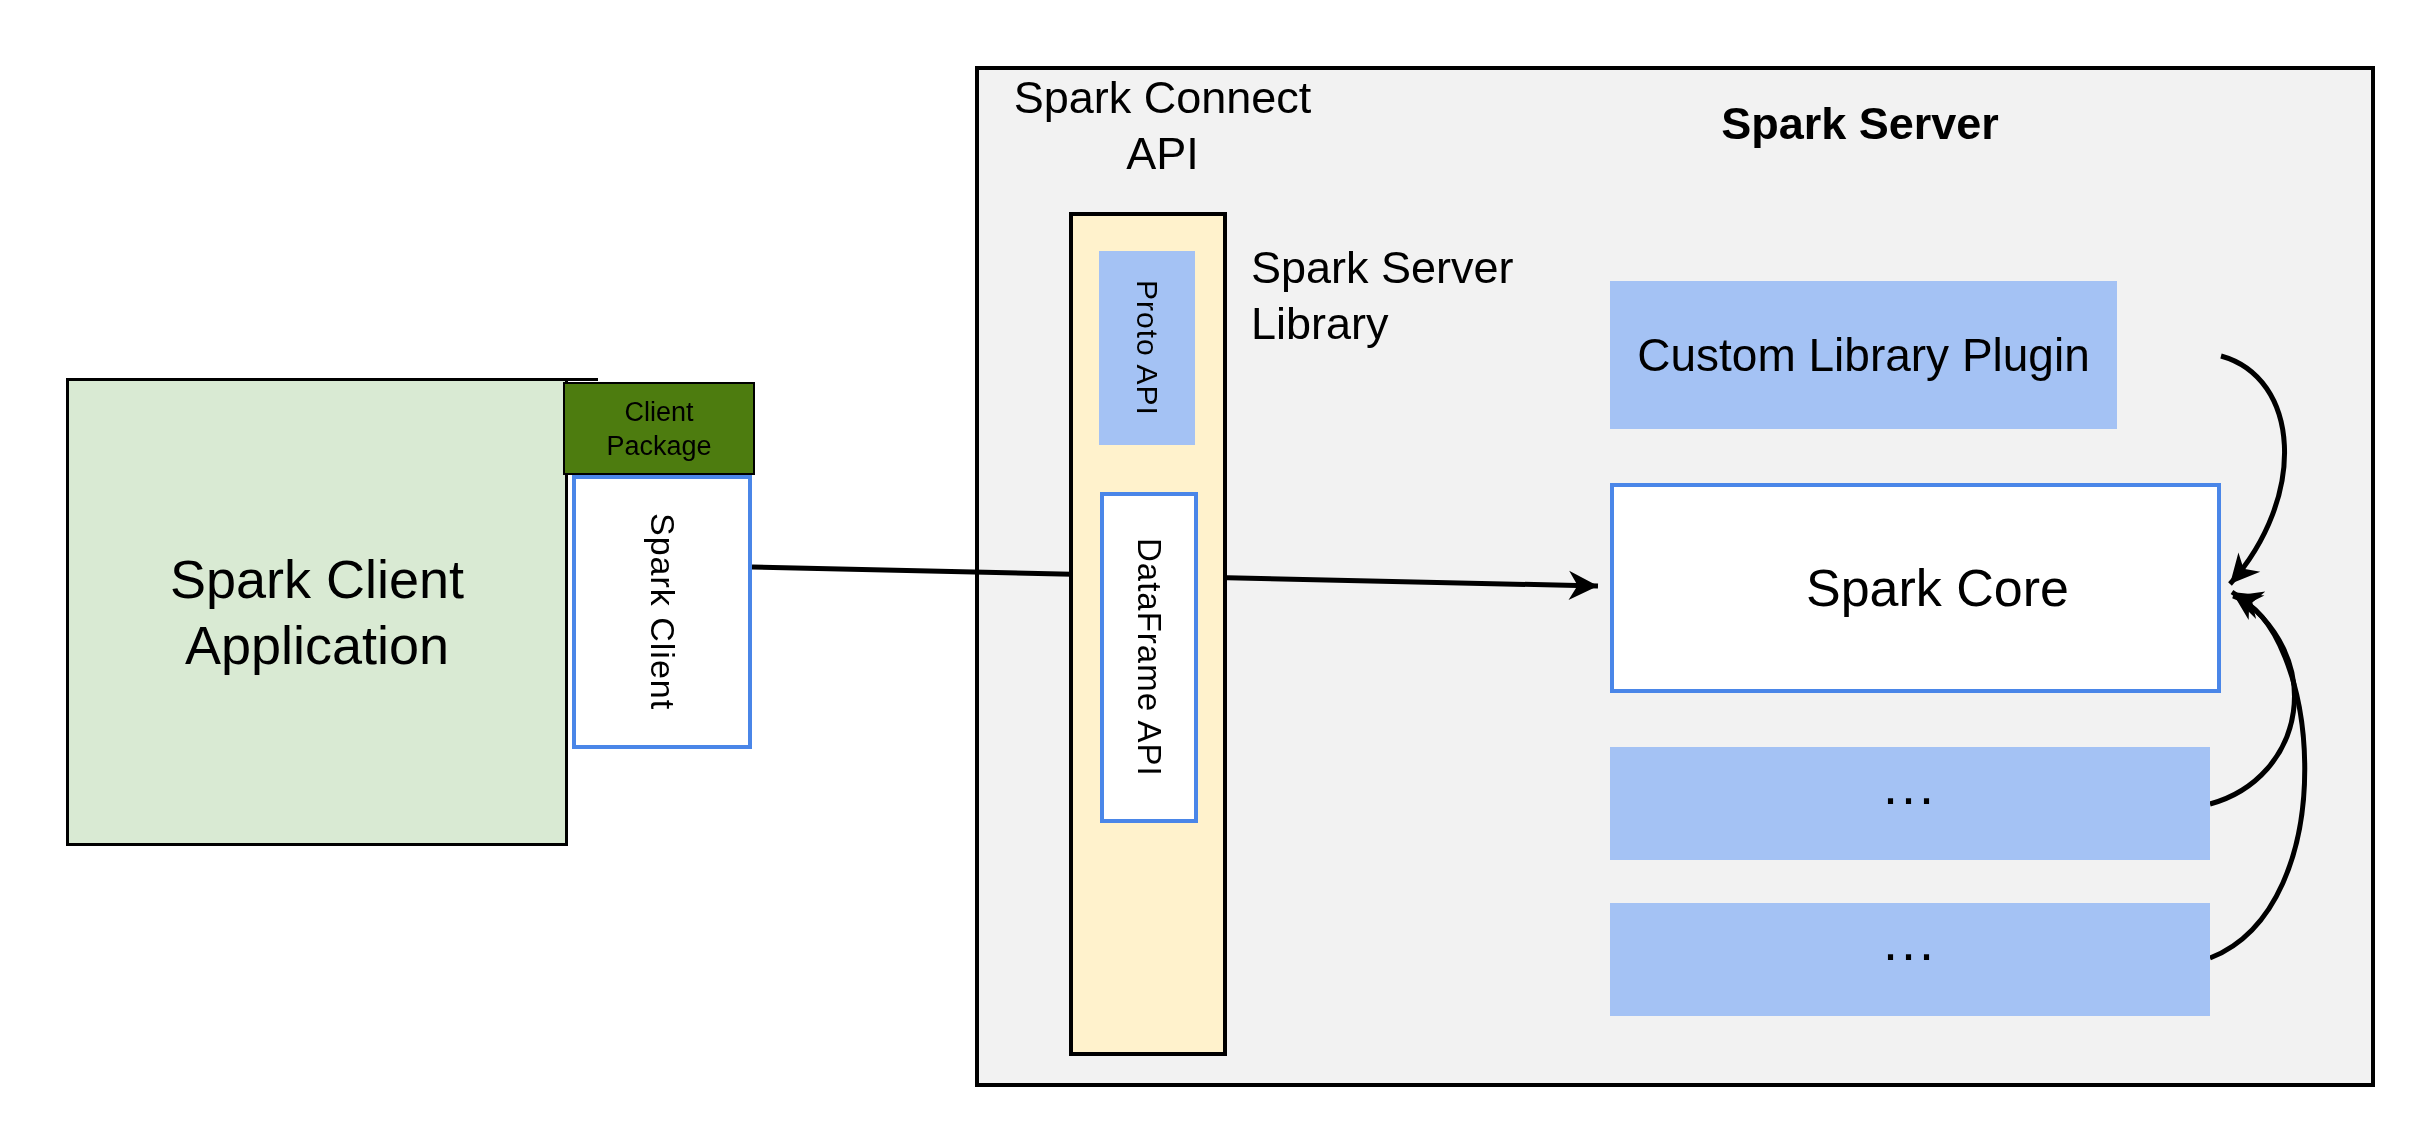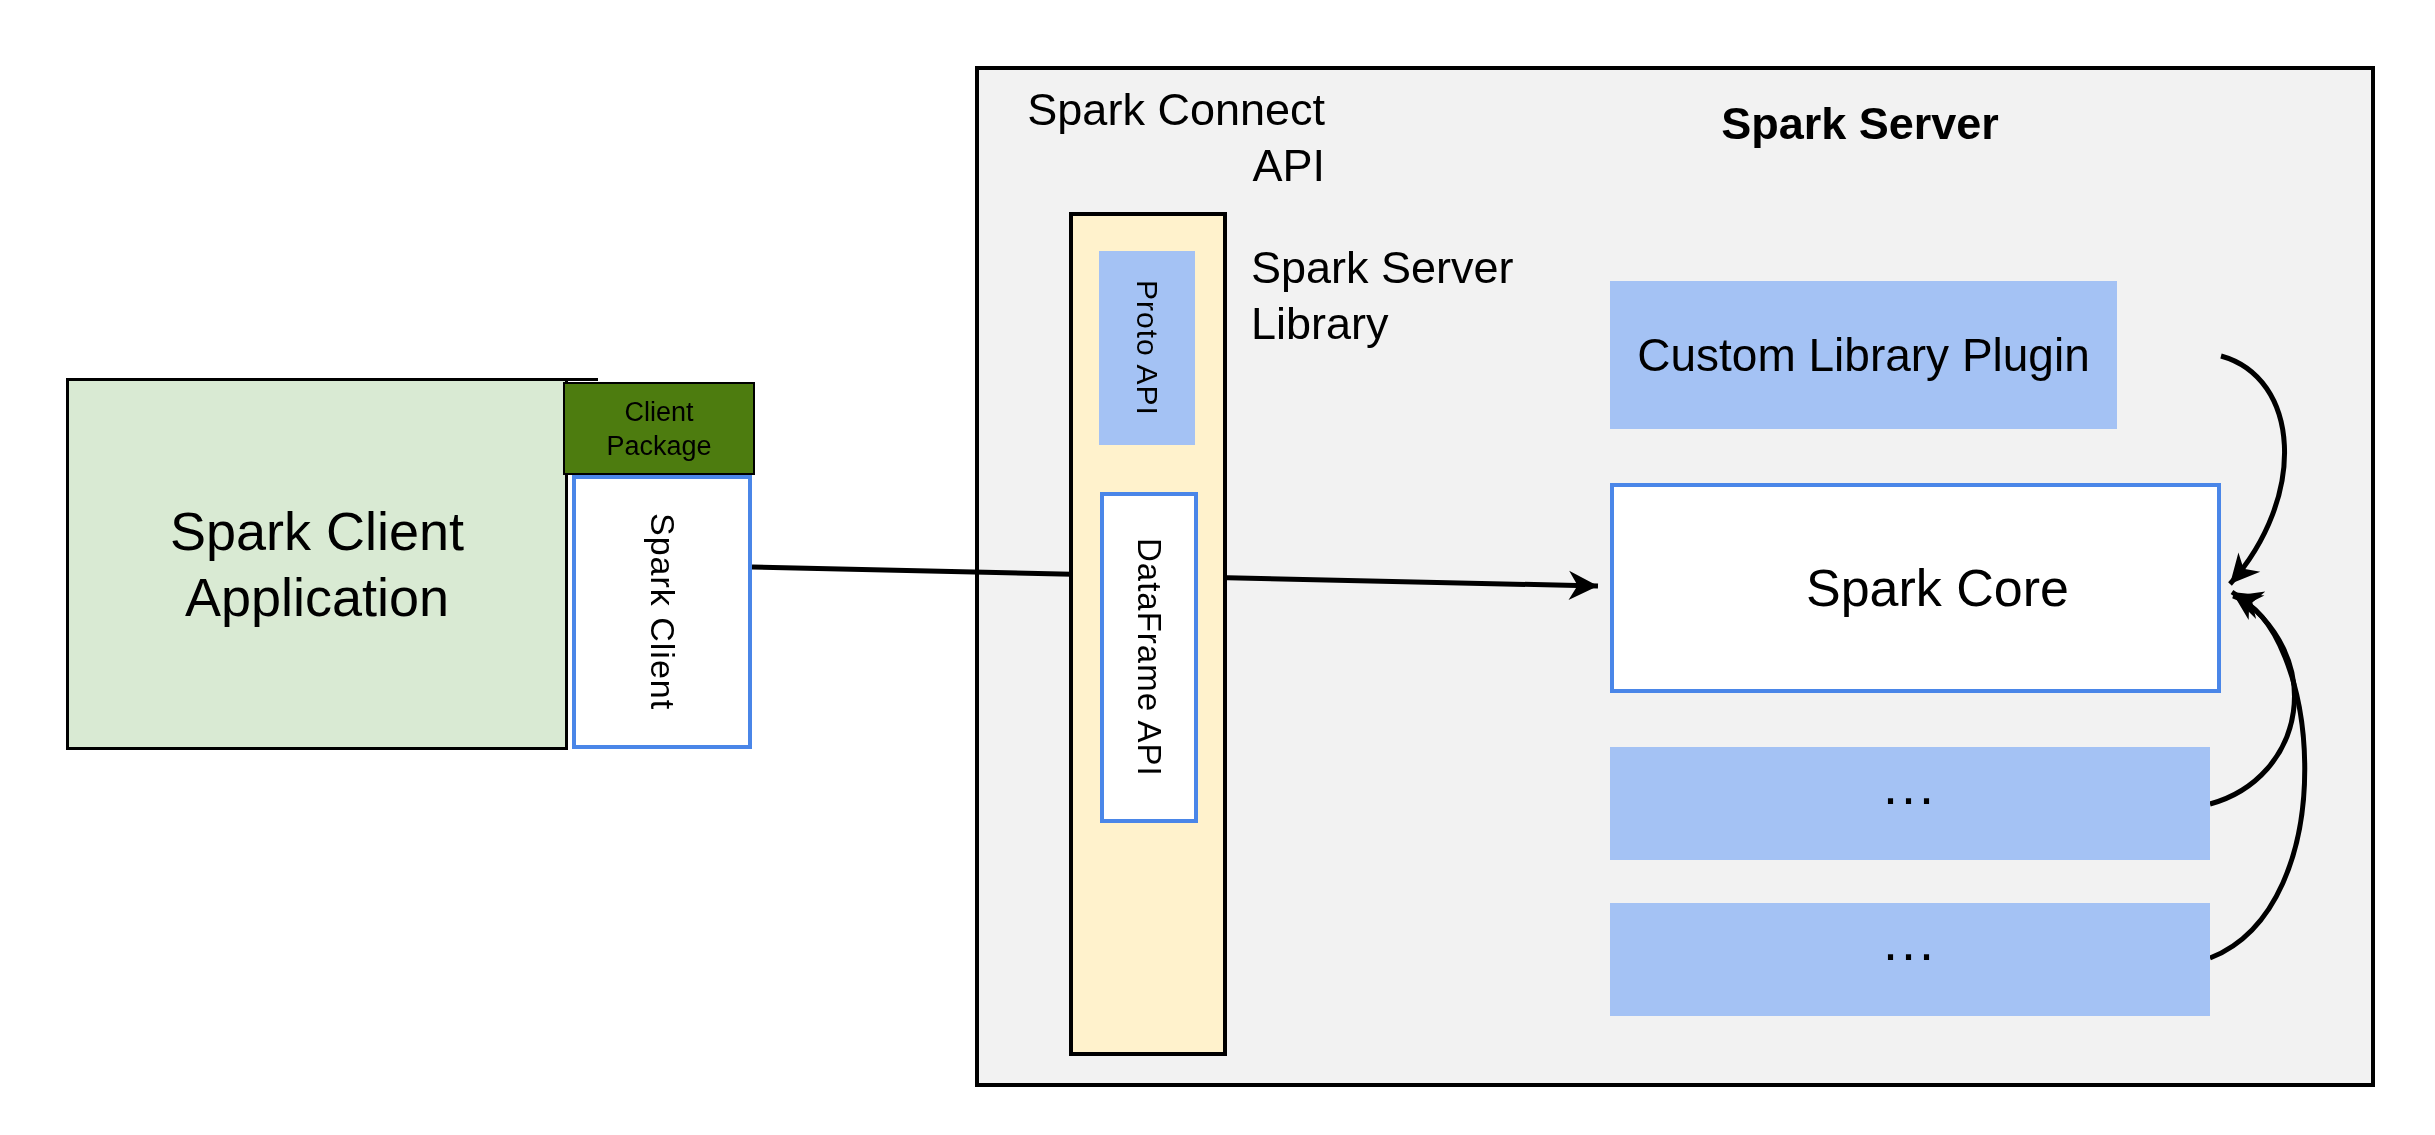--- a/index.html
+++ b/index.html
@@ -5,35 +5,35 @@
   html,body{margin:0;padding:0;background:#ffffff;}
   .canvas{
     position:relative;width:2435px;height:1135px;background:#ffffff;
     font-family:"Liberation Sans",sans-serif;color:#000;overflow:hidden;
   }
   .abs{position:absolute;box-sizing:border-box;}
   .flexc{display:flex;align-items:center;justify-content:center;}
 
   
   .server-panel{left:975px;top:66px;width:1400px;height:1021px;background:#f2f2f2;border:4px solid #000;}
-  .green-box{left:66px;top:378px;width:502px;height:372px;background:#d9ead3;border:3px solid #000;}
+  .green-box{left:66px;top:378px;width:502px;height:468px;background:#d9ead3;border:3px solid #000;}
   .client-app-label{width:380px;text-align:center;font-size:54px;line-height:66px;}
   .package-box{left:563px;top:382px;width:192px;height:93px;background:#4d7c0f;border:2px solid #000000;}
   .package-label{width:140px;text-align:center;font-size:27px;line-height:34px;}
   .spark-client-box{left:572px;top:475px;width:180px;height:274px;background:#fff;border:4px solid #4a86e8;}
   .vtext{writing-mode:vertical-rl;white-space:nowrap;}
   .spark-client-box .vtext{font-size:34px;letter-spacing:1px;}
 
   .yellow-box{left:1069px;top:212px;width:158px;height:844px;background:#fff2cc;border:4px solid #000;}
   .proto-box{left:1099px;top:251px;width:96px;height:194px;background:#a4c2f4;}
   .proto-box .vtext{font-size:30px;letter-spacing:1px;}
   .dataframe-box{left:1100px;top:492px;width:98px;height:331px;background:#fff;border:4px solid #4a86e8;}
   .dataframe-box .vtext{font-size:33px;letter-spacing:1px;}
 
-  .connect-api-label{left:1000px;top:70px;width:325px;text-align:right;font-size:45px;line-height:56px;white-space:pre-line;margin-top:12px;}
+  .connect-api-label{left:1000px;top:70px;width:325px;text-align:center;font-size:45px;line-height:56px;white-space:pre-line;}
   .server-title{left:1680px;top:96px;width:360px;text-align:center;font-size:45px;line-height:56px;font-weight:bold;}
   .server-library-label{left:1251px;top:240px;width:400px;text-align:left;font-size:45px;line-height:56px;white-space:pre-line;}
 
   .plugin-box{left:1610px;top:281px;width:507px;height:148px;background:#a4c2f4;font-size:46px;}
   .core-box{left:1610px;top:483px;width:611px;height:210px;background:#fff;border:4px solid #4a86e8;font-size:52px;padding-left:44px;}
   .dots-box{left:1610px;width:600px;height:113px;background:#a4c2f4;font-size:54px;}
   .dots-box.first{top:747px;}
   .dots-box.second{top:903px;}
   .dots-box span{display:inline-block;transform:translateY(-30%);letter-spacing:3px;}
 

